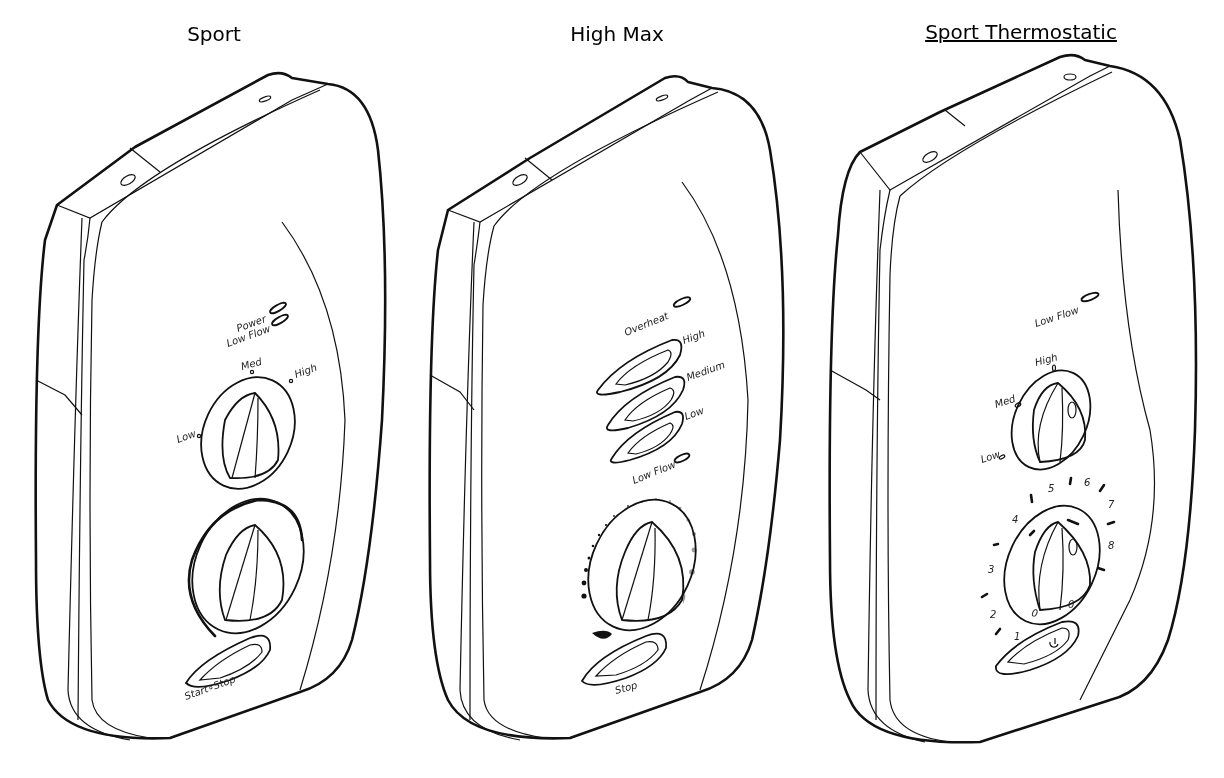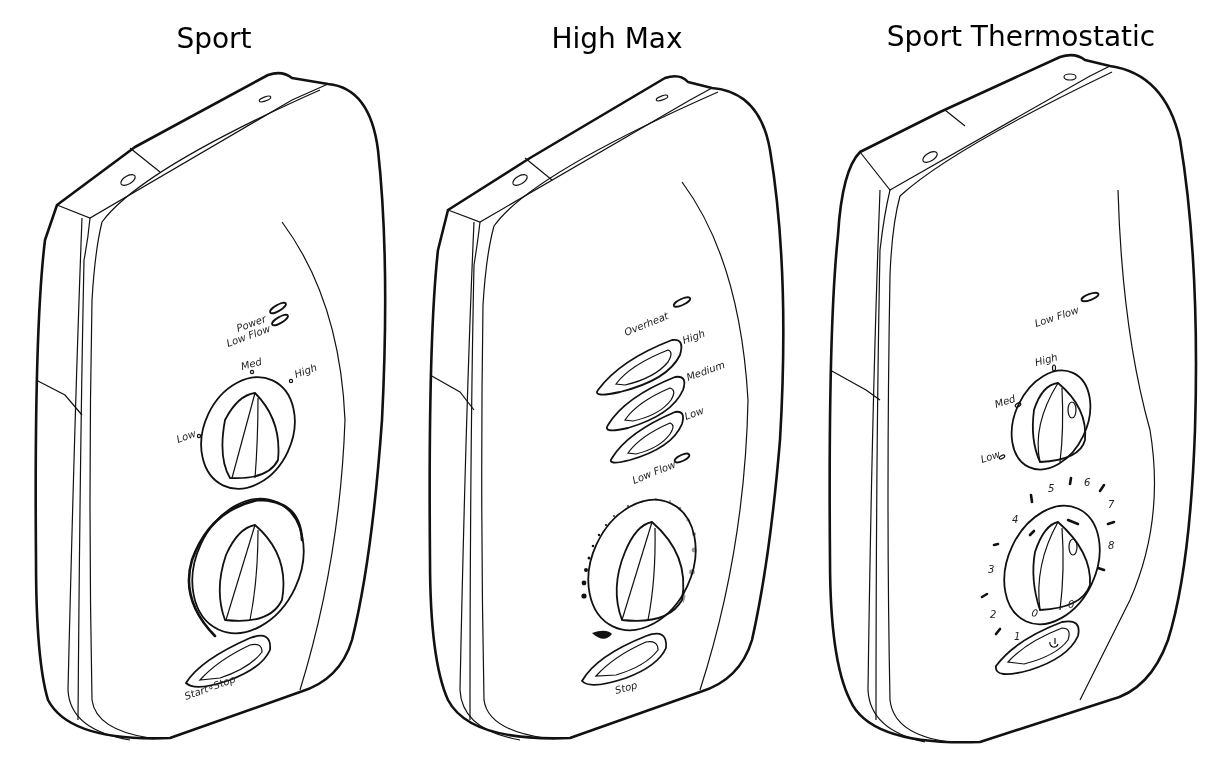--- a/index.html
+++ b/index.html
@@ -1,31 +1,31 @@
 <!DOCTYPE html>
 <html><head>
 <meta charset="utf-8">
 <style>
   html, body { margin: 0; padding: 0; background: #ffffff; }
   body { width: 1224px; height: 778px; position: relative; overflow: hidden; font-family: "DejaVu Sans", sans-serif; }
-  .title { position: absolute; top: 22px; font-size: 28px; color: #000; white-space: nowrap; transform: translateX(-50%); font-family: "DejaVu Sans", sans-serif; }
+  .title { position: absolute; top: 22px; font-size: 20px; color: #000; white-space: nowrap; transform: translateX(-50%); font-family: "DejaVu Sans", sans-serif; }
   svg { position: absolute; left: 0; top: 0; }
   .lbl { font-family: "DejaVu Sans", sans-serif; font-style: italic; font-size: 10px; fill: #222; }
   .num { font-family: "DejaVu Sans", sans-serif; font-style: italic; font-size: 10px; fill: #222; }
   .o { fill: #fff; stroke: #111; stroke-width: 2.6; stroke-linejoin: round; }
   .t { fill: none; stroke: #111; stroke-width: 1.2; }
   .m { fill: none; stroke: #111; stroke-width: 1.8; }
   .th { fill: none; stroke: #111; stroke-width: 2.6; stroke-linecap: round; }
 </style>
 </head>
 <body>
 
 <div class="title" style="left:214px;">Sport</div>
 <div class="title" style="left:617px;">High Max</div>
-<div class="title" style="left:1021px; top:20px;">Sport Thermostatic</div>
+<div class="title" style="left:1021px; top:20px;text-decoration:underline;">Sport Thermostatic</div>
 
 <svg width="1224" height="778" viewBox="0 0 1224 778">
 
   <g>
 
     <path class="o" d="M57,205 L135,147 L268,75 Q282,70 292,78 L328,84 Q370,88 378,150 Q390,260 382,420 Q372,560 352,640 Q340,680 300,692 L170,738 Q70,742 48,700 Q36,660 36,560 Q34,330 45,240 Z"></path>
 
     <path class="t" d="M57,205 L90,218 L292,100 L328,84"></path>
     <path class="t" d="M82,218 Q75,400 68,690 Q70,730 130,740"></path>
     <path class="t" d="M90,218 Q88,240 84,260 Q80,450 78,720"></path>

